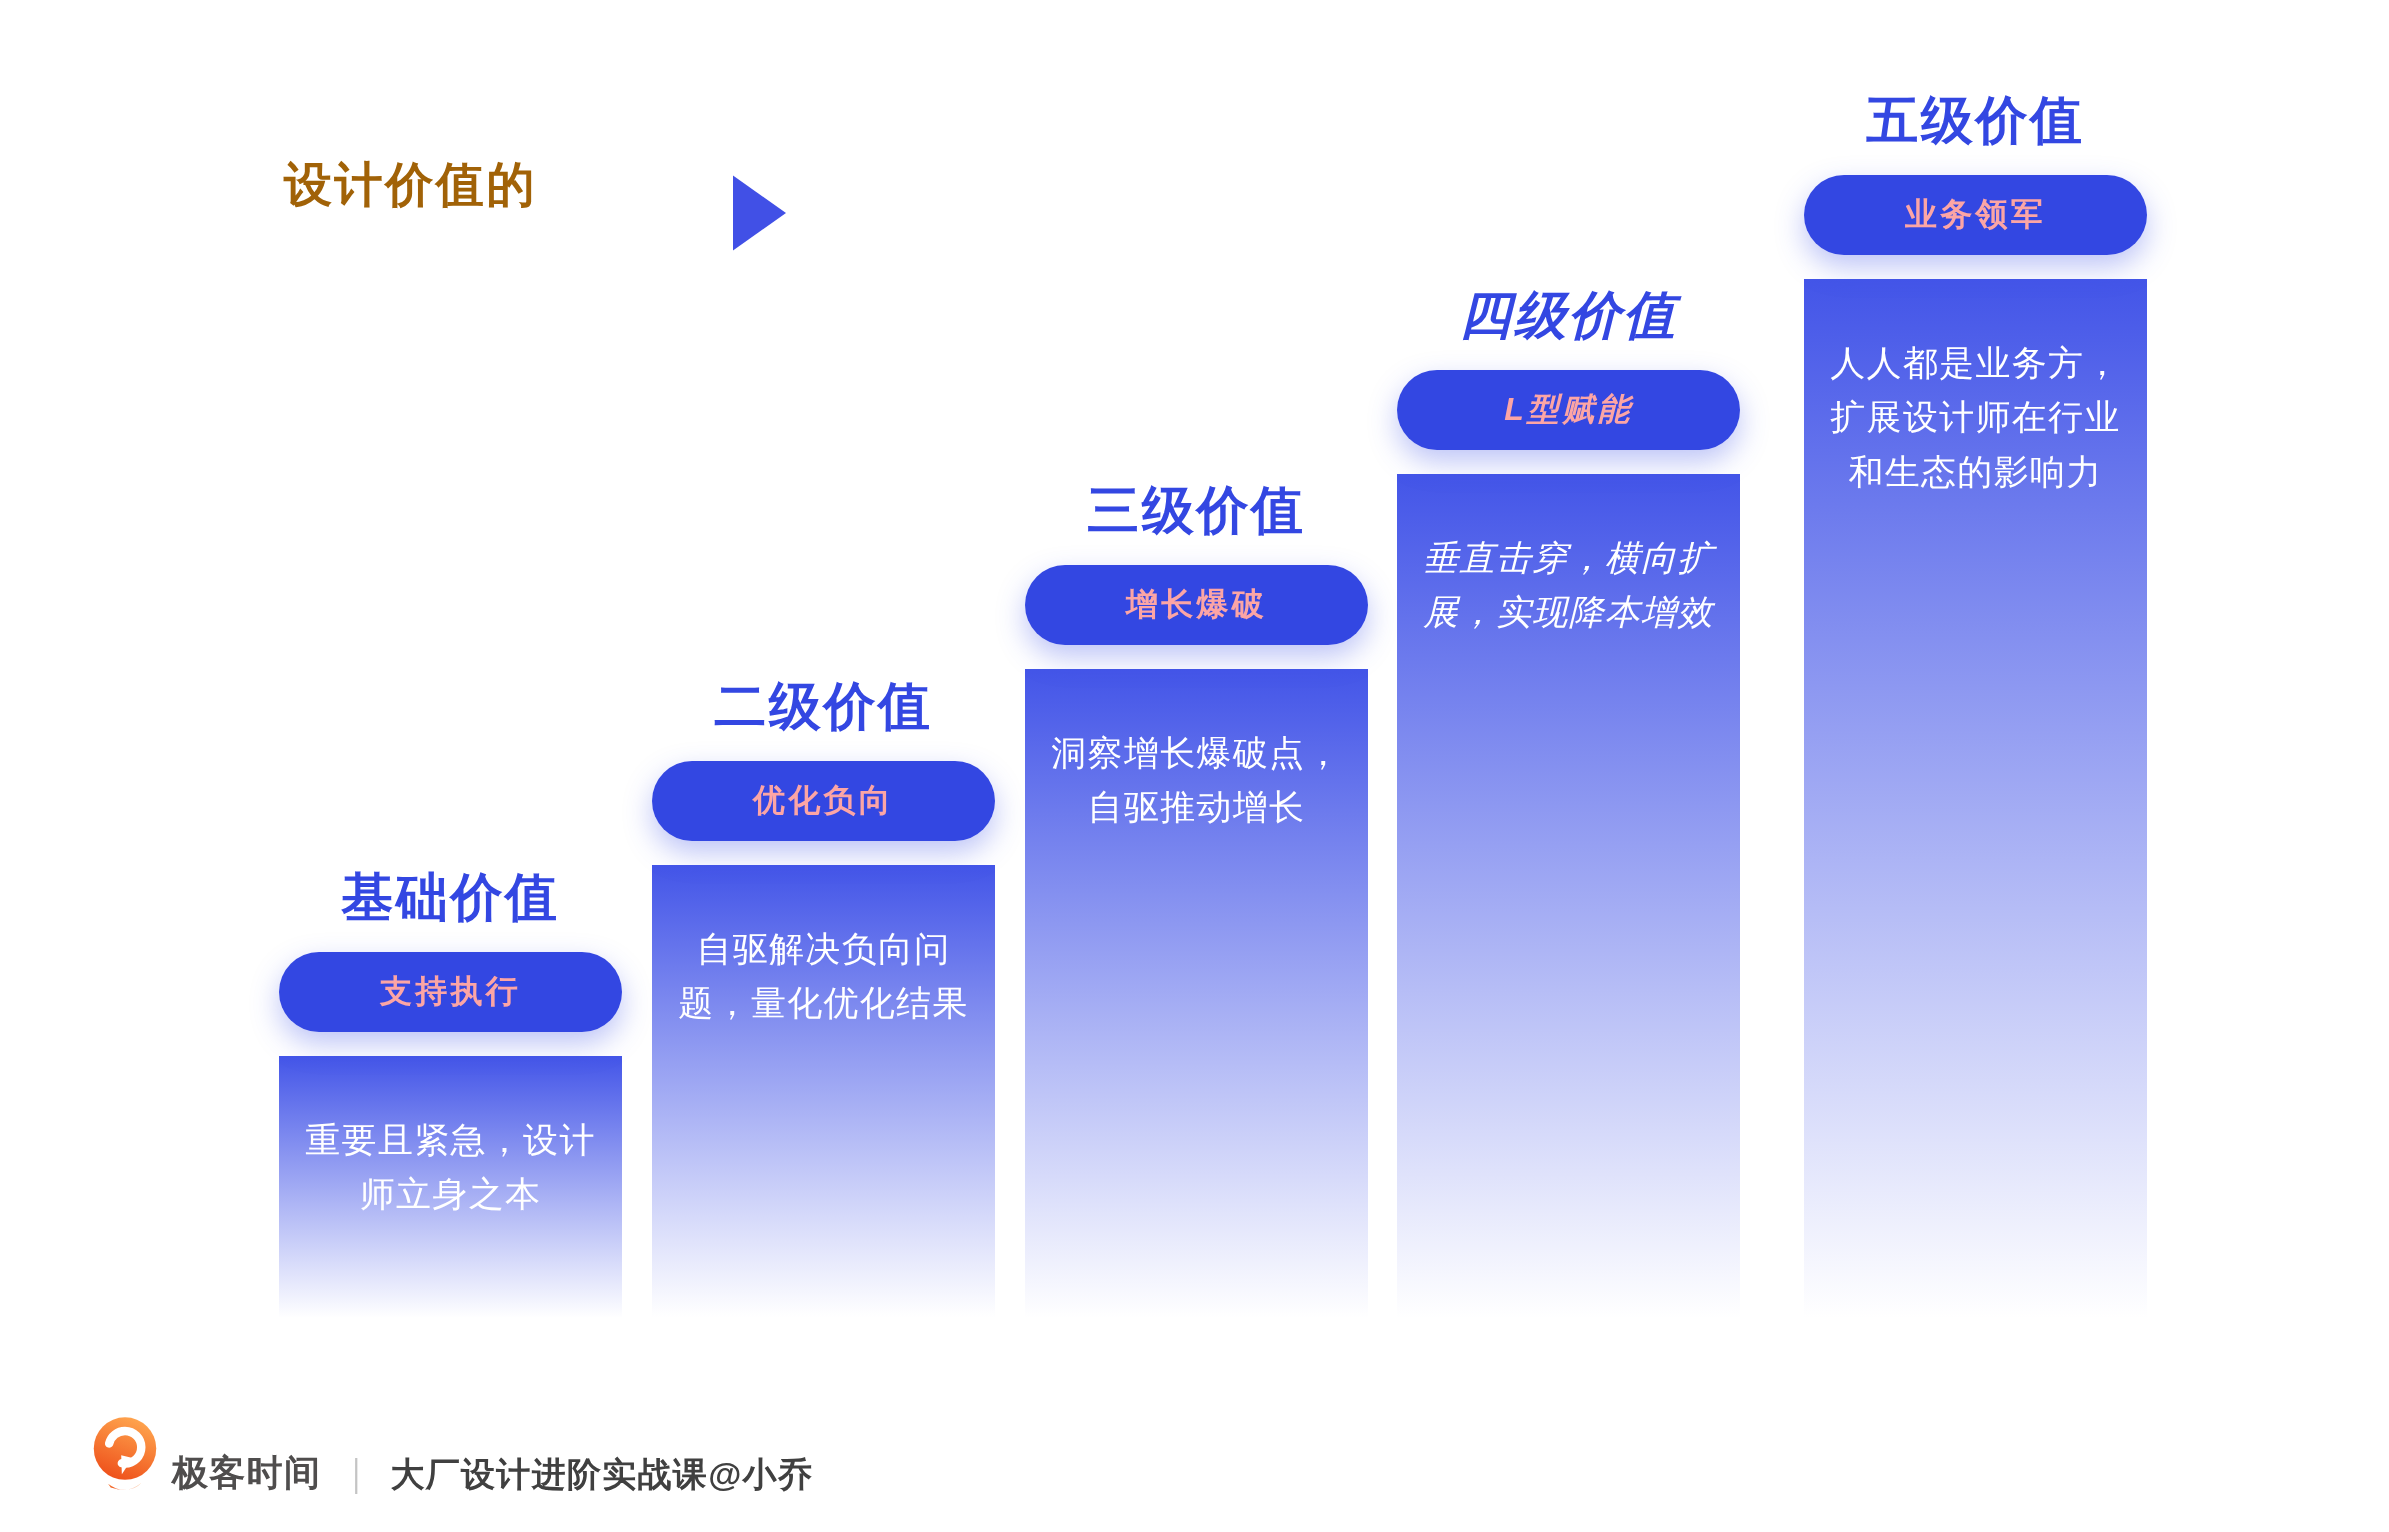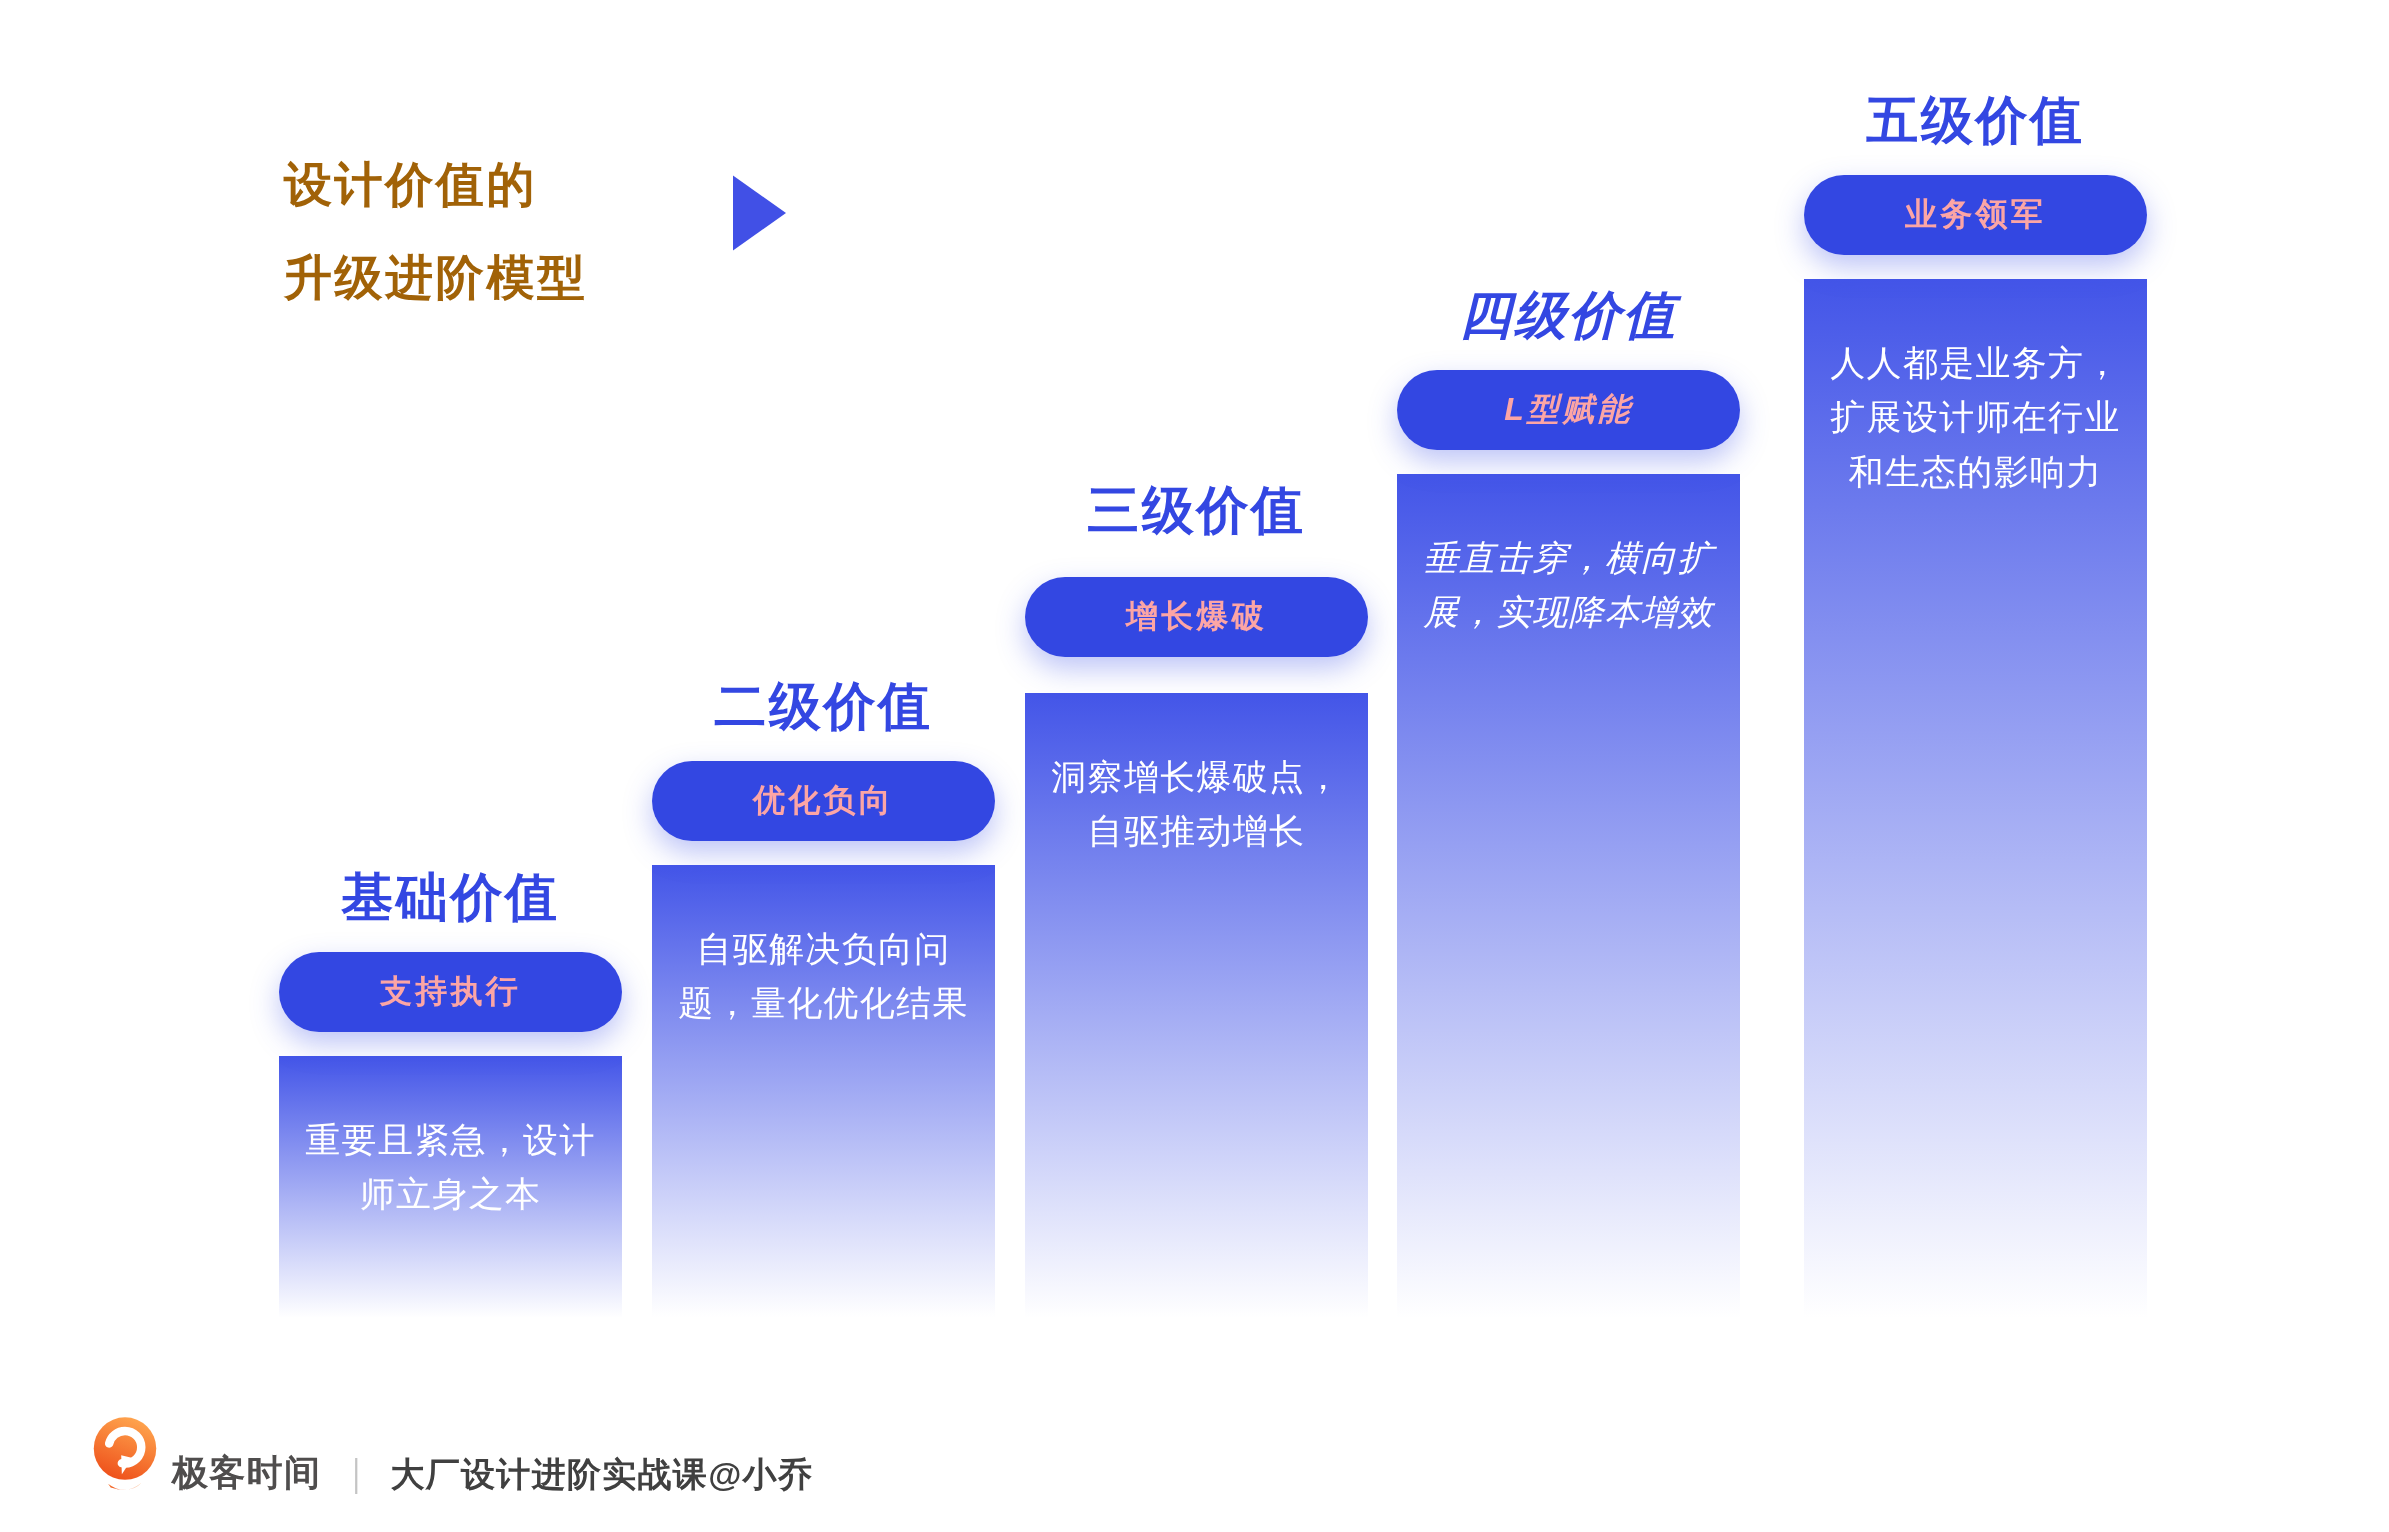--- a/index.html
+++ b/index.html
@@ -19,21 +19,21 @@
   .title div{white-space:nowrap;}
   .deco-triangle{position:absolute;left:733px;top:175px;width:53px;height:76px;}
   
   .col{
     position:absolute;
     width:343px;
     display:flex;flex-direction:column;align-items:center;
   }
   .col-1{left:279px; top:871px;height:447px;}
   .col-2{left:652px;top:680px;height:637px;}
-  .col-3{left:1025px;top:484px; height:834px;gap:12px;}
+  .col-3{left:1025px;top:484px; height:834px;}
   .col-4{left:1397px;top:289px; height:1029px;font-style:italic;}
   .col-5{left:1770px;top:94px; height:1224px;padding-left:34px;}
   .lvl-header{
     font-size:52px;font-weight:900;color:#3347E2;
     line-height:1;letter-spacing:2.6px;margin-bottom:29px;
     white-space:nowrap;
   }
   .pill{
     position:relative;
     width:100%;height:80px;flex:0 0 80px;
@@ -84,21 +84,20 @@
     white-space:nowrap;
   }
 </style>
 </head>
 <body>
 
 <div id="stage">
 
   <div class="title">
     <div>设计价值的</div>
-    <div>升级进阶模型</div>
   </div>
   <svg class="deco-triangle" viewBox="0 0 82 116">
     <polygon points="0,0 82,58 0,116" fill="#4150E6"></polygon>
   </svg>
 
   <div class="col col-1">
     <div class="lvl-header">基础价值</div>
     <div class="pill">
       <span class="pill-label">支持执行</span>
       <span class="tail"></span>

